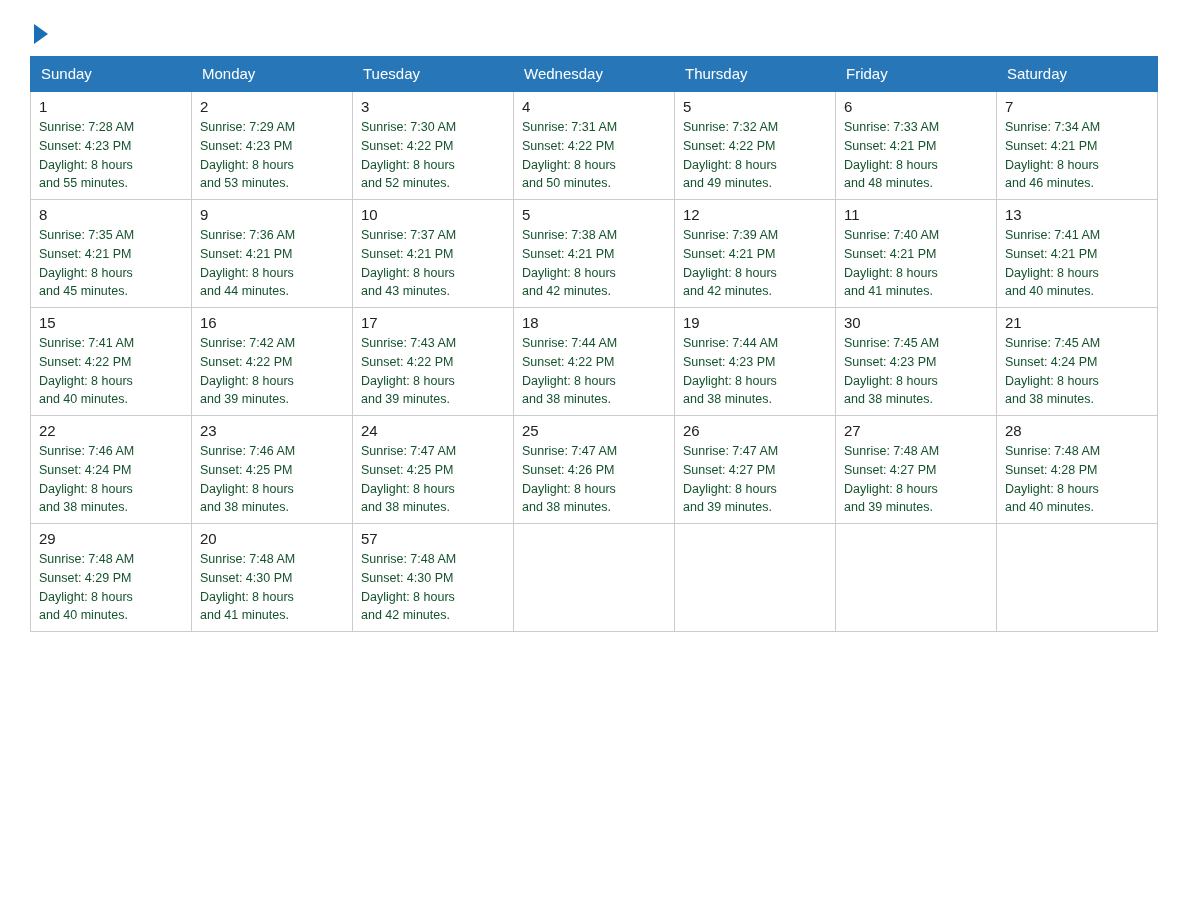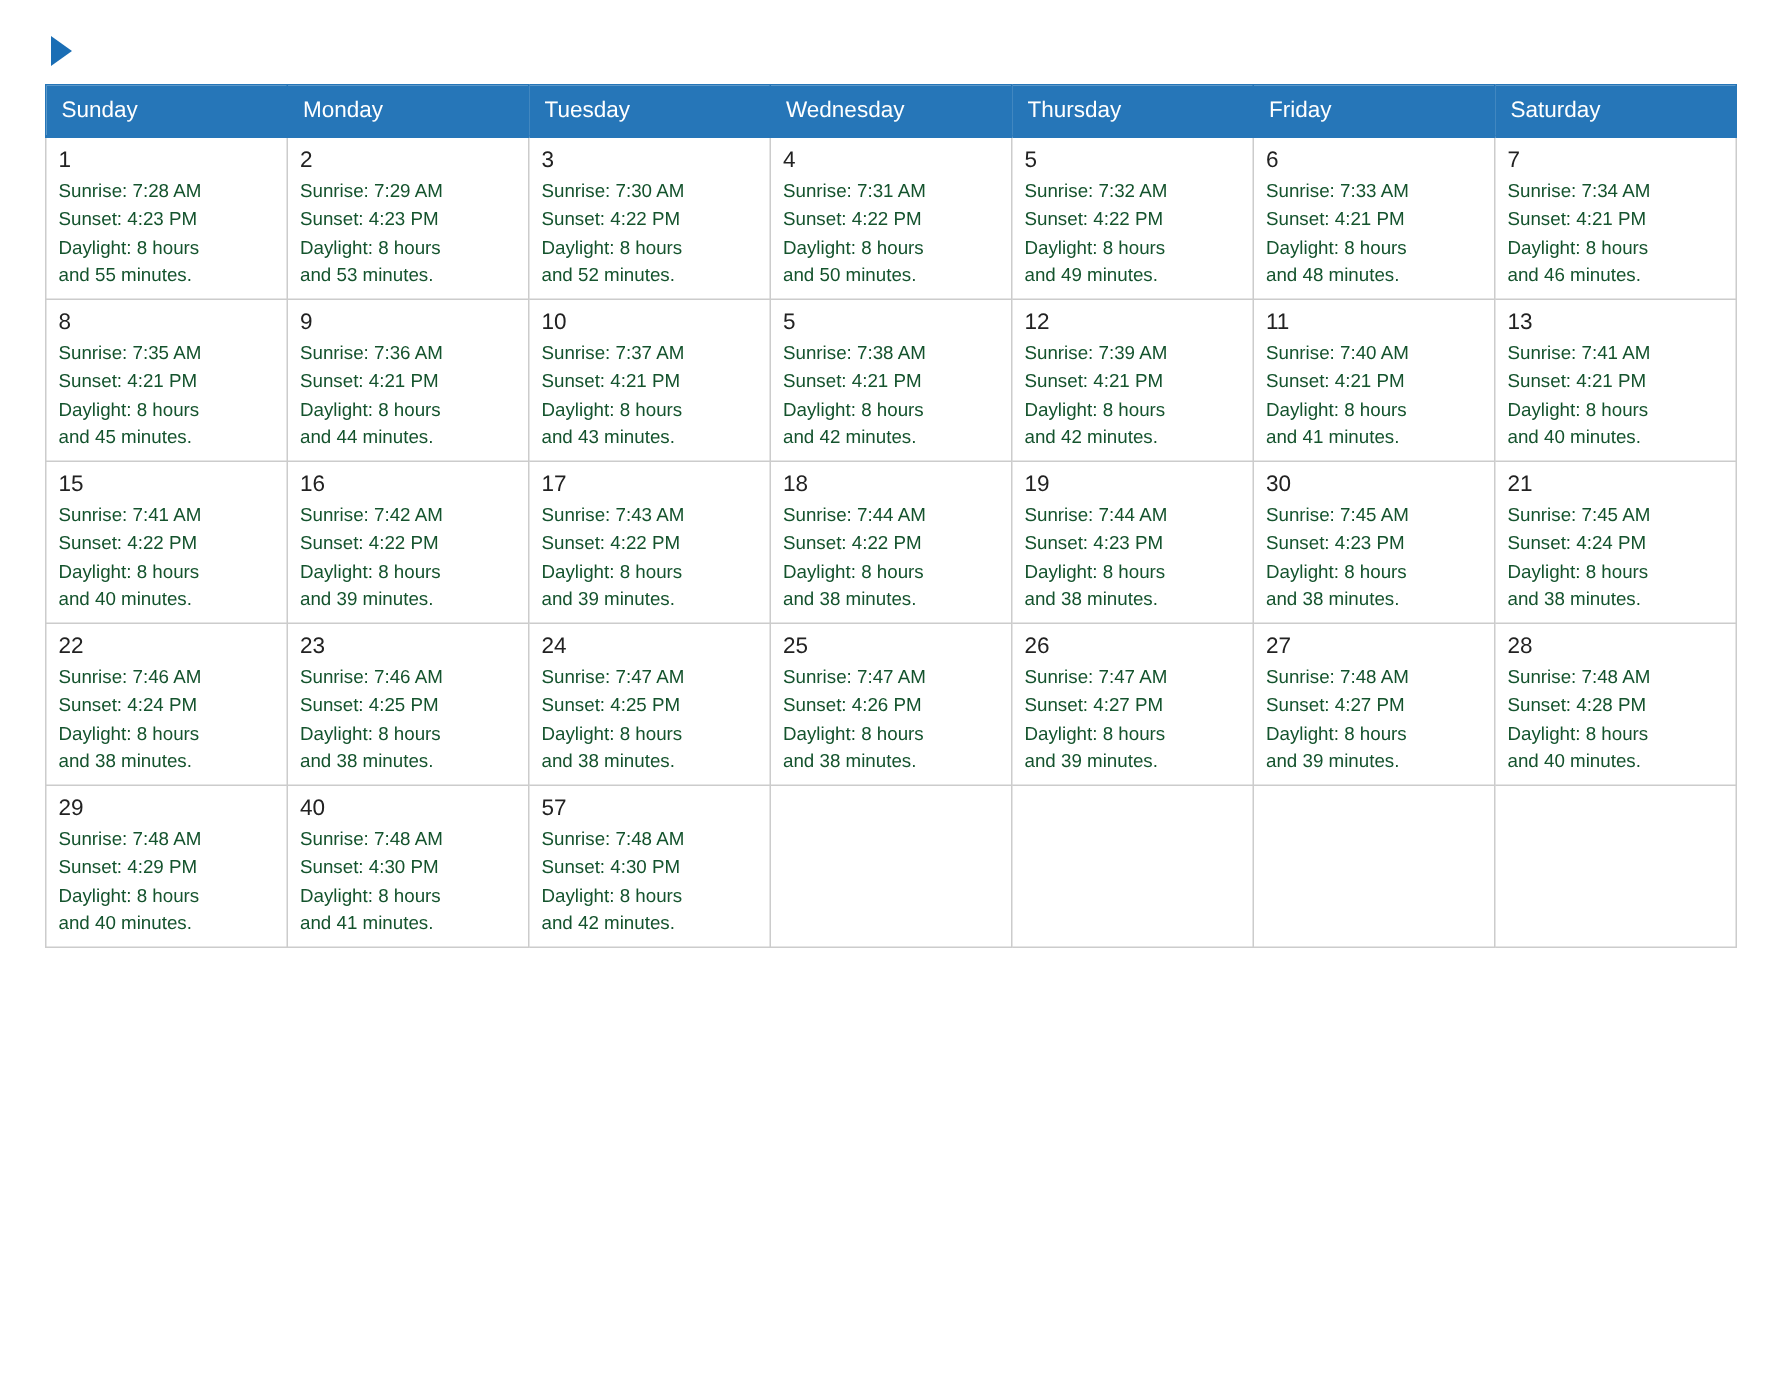--- a/index.html
+++ b/index.html
@@ -260,21 +260,21 @@
           <span class="day-number">28</span>
 <div class="day-info">Sunrise: 7:48 AM<br>Sunset: 4:28 PM<br>Daylight: 8 hours<br>and 40 minutes.</div>
         </td>
       </tr>
       <tr>
         <td>
           <span class="day-number">29</span>
 <div class="day-info">Sunrise: 7:48 AM<br>Sunset: 4:29 PM<br>Daylight: 8 hours<br>and 40 minutes.</div>
         </td>
         <td>
-          <span class="day-number">40</span>
+          <span class="day-number">20</span>
 <div class="day-info">Sunrise: 7:48 AM<br>Sunset: 4:30 PM<br>Daylight: 8 hours<br>and 41 minutes.</div>
         </td>
         <td>
           <span class="day-number">57</span>
 <div class="day-info">Sunrise: 7:48 AM<br>Sunset: 4:30 PM<br>Daylight: 8 hours<br>and 42 minutes.</div>
         </td>
         <td class="empty-cell"></td>
         <td class="empty-cell"></td>
         <td class="empty-cell"></td>
         <td class="empty-cell"></td>

